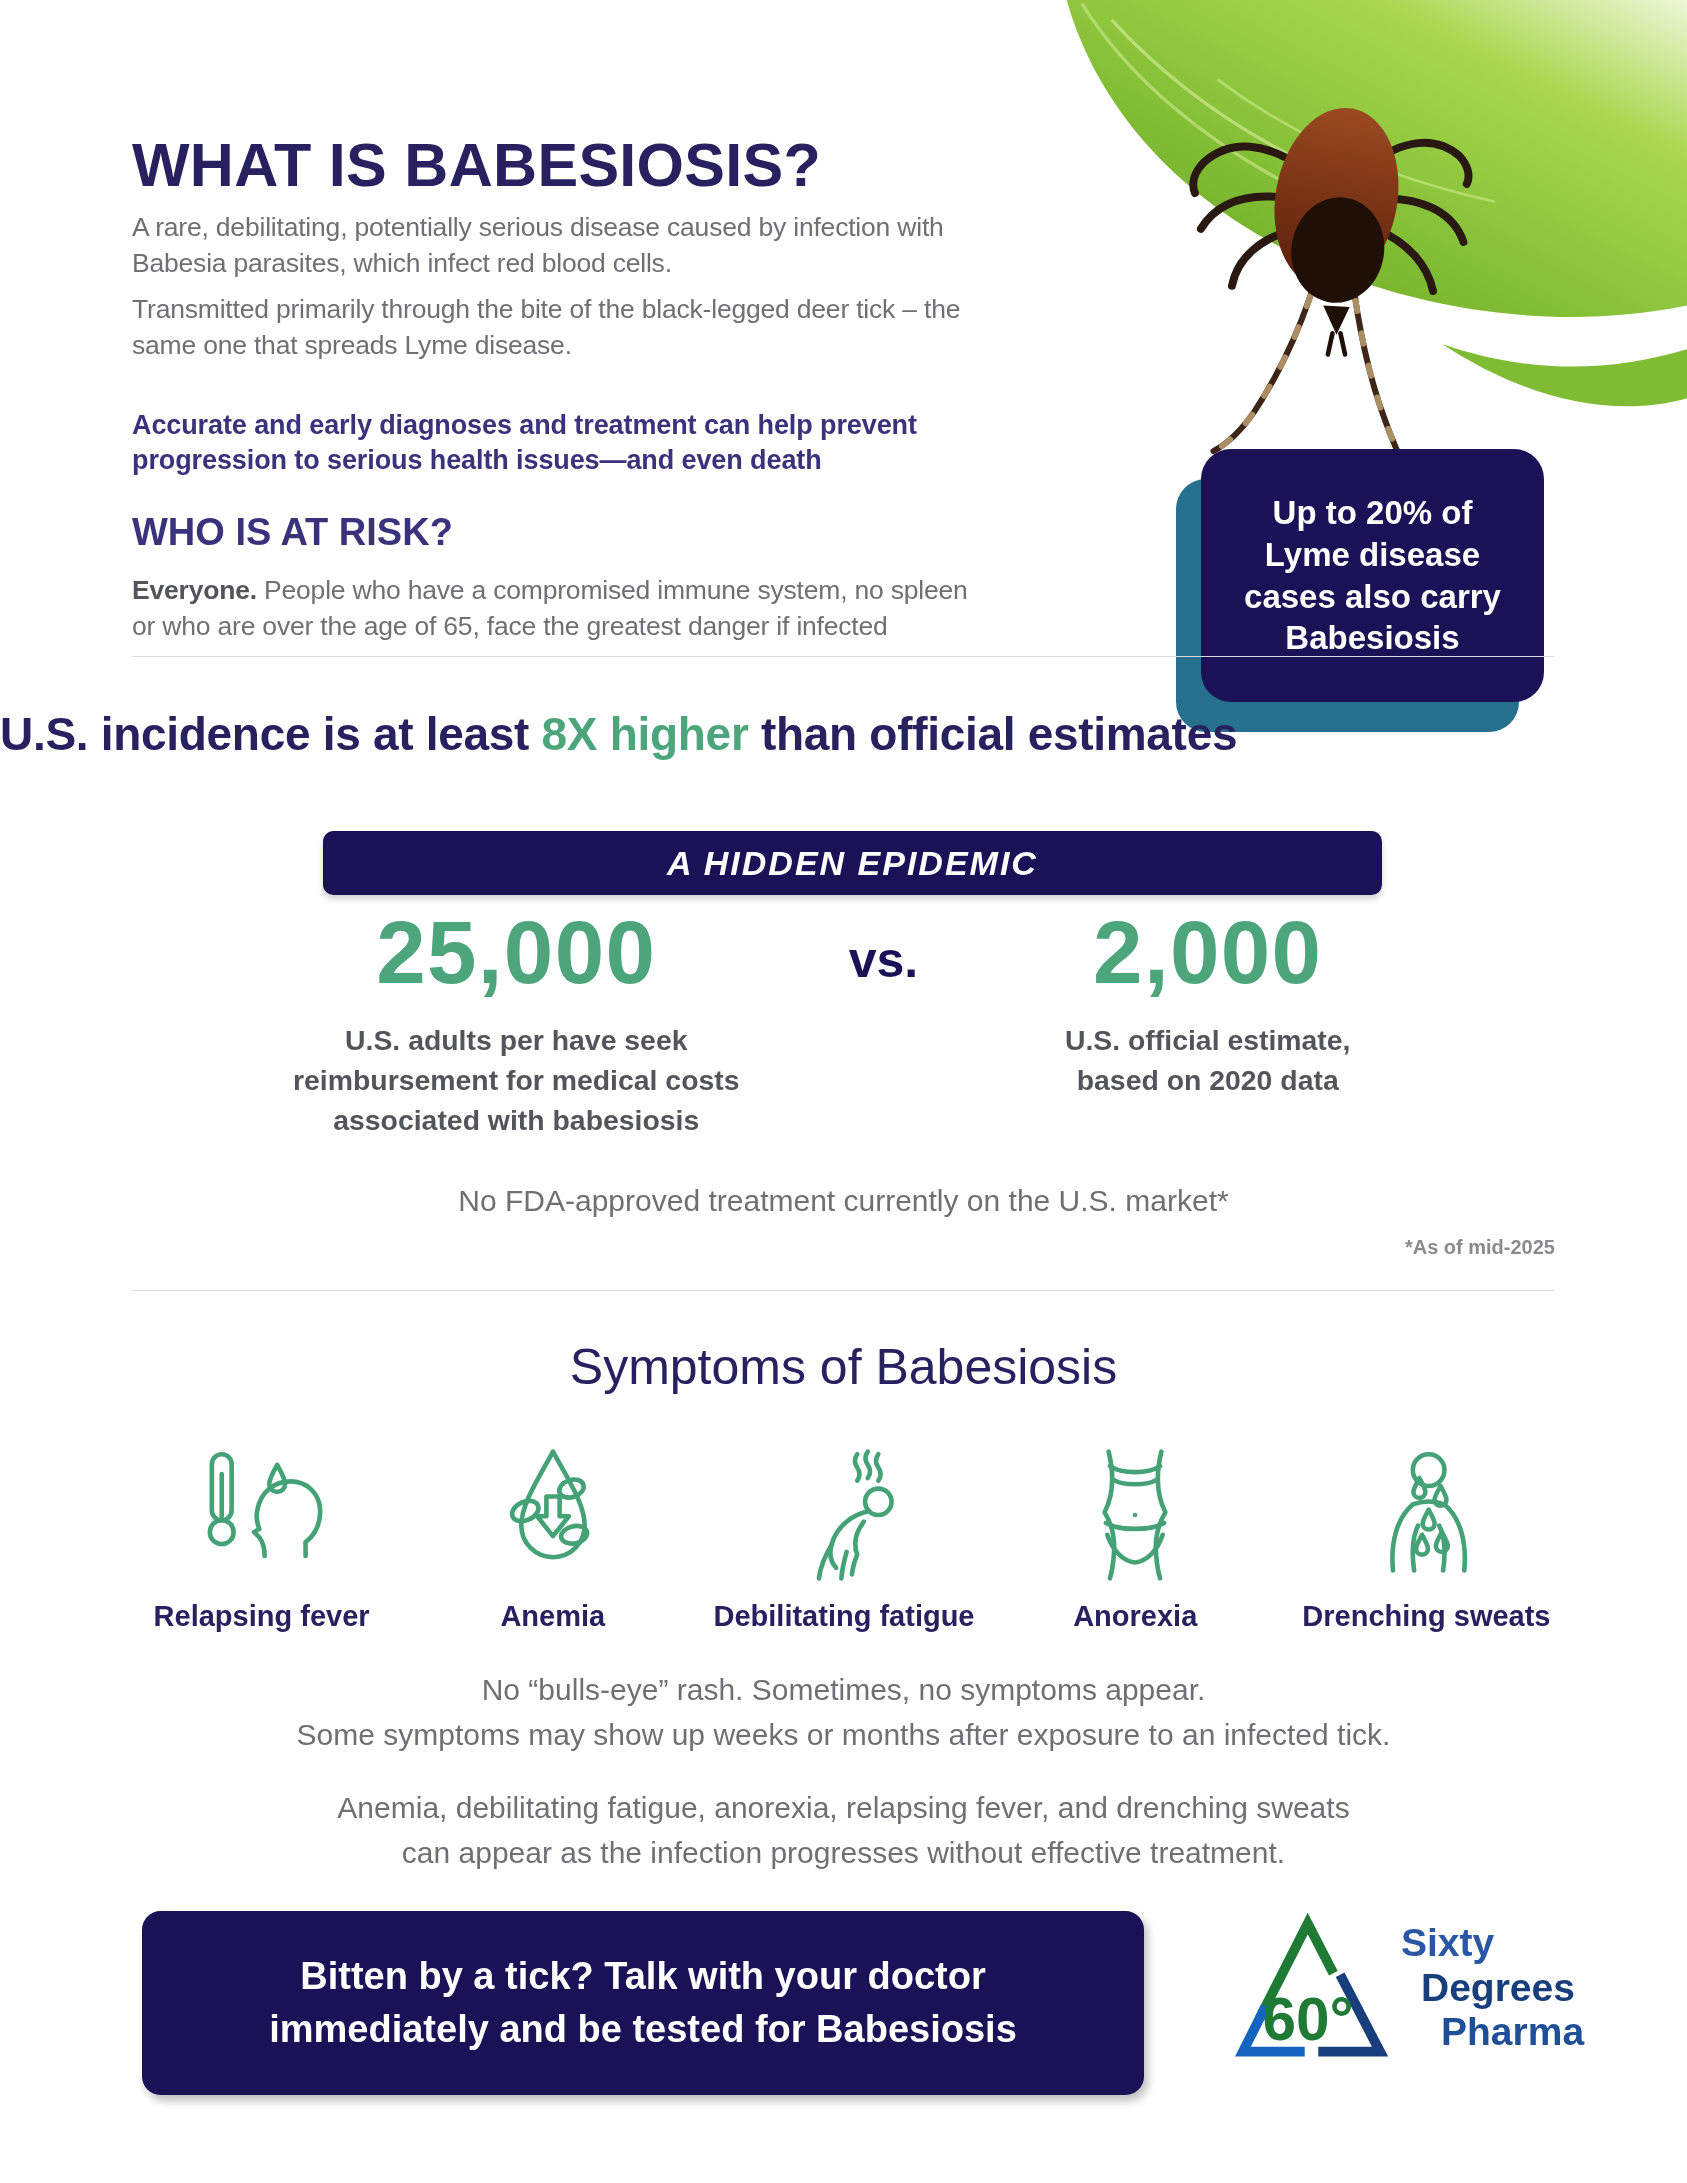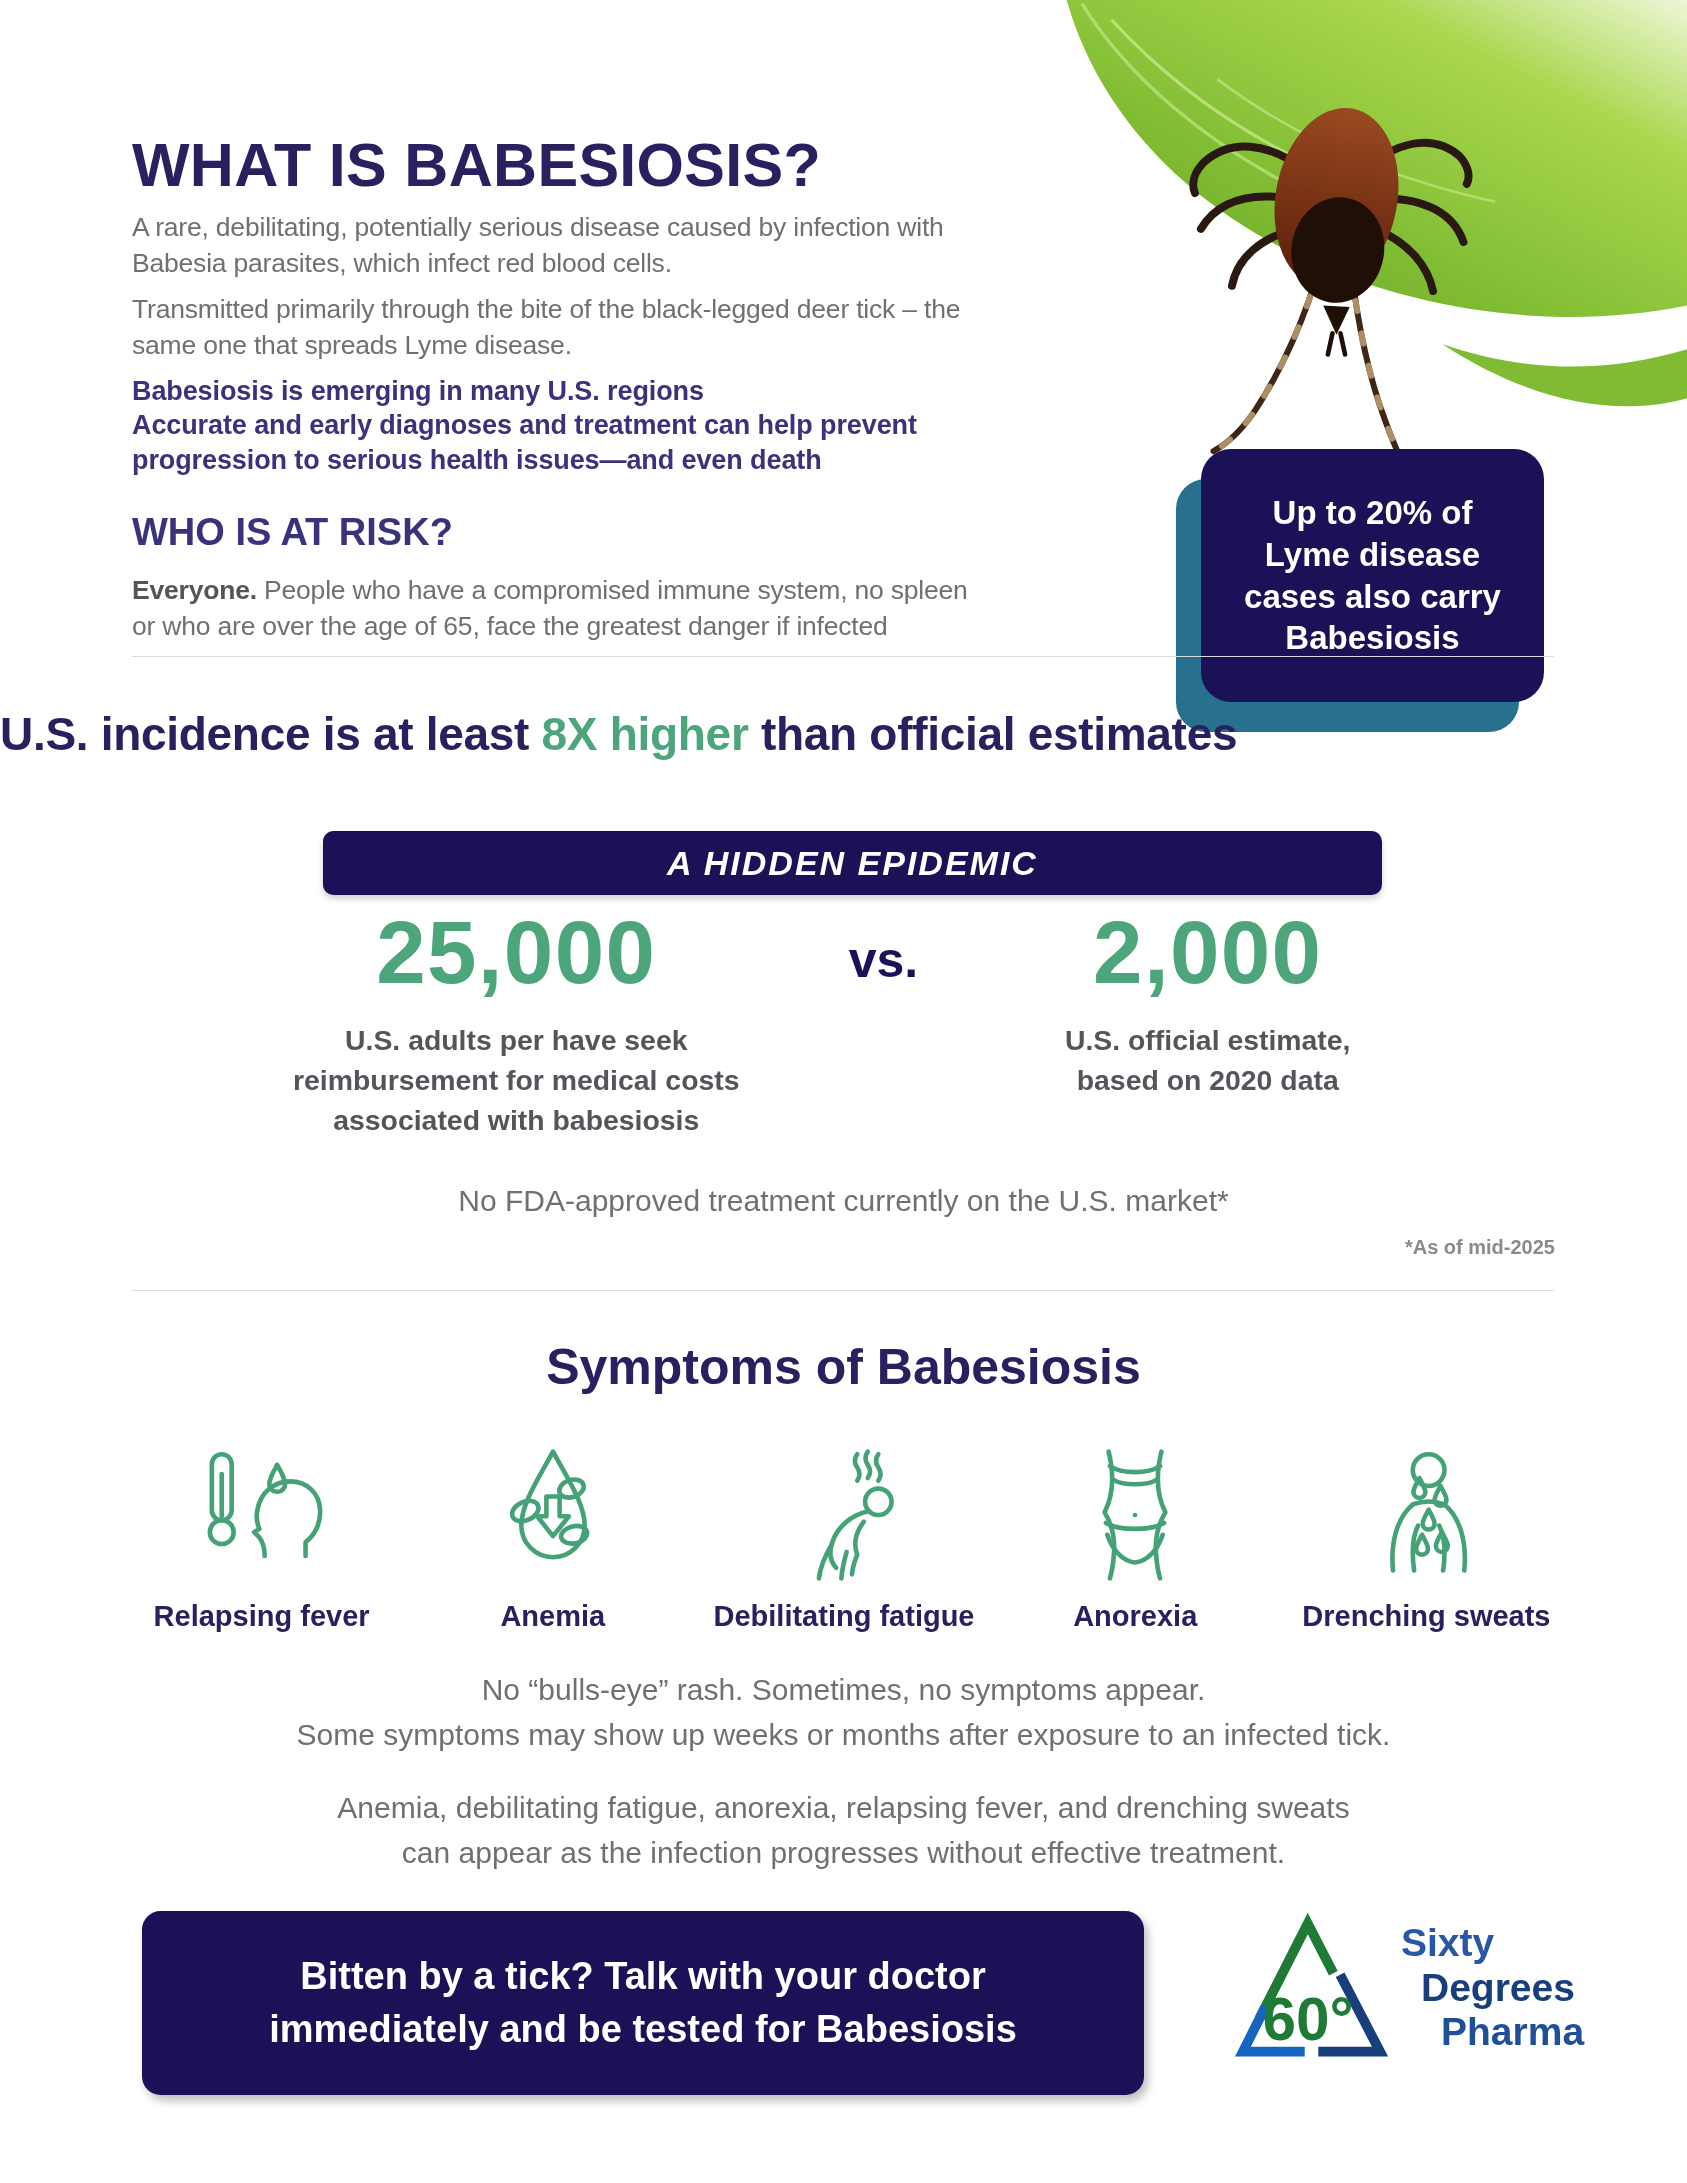--- a/index.html
+++ b/index.html
@@ -43,21 +43,21 @@
   .stats{position:absolute;left:212px;top:908px;width:1257px;display:flex;align-items:flex-start;}
   .stat{width:609px;text-align:center;}
   .stat.right{width:523px;}
   .vs{width:126px;text-align:center;font-size:50px;font-weight:bold;color:var(--box-navy);padding-top:22.5px;}
   .stat-value{font-size:89px;font-weight:bold;color:var(--accent-green);letter-spacing:1.3px;line-height:1;}
   .stat-caption{margin-top:22.5px;font-size:28.4px;font-weight:bold;color:var(--caption-gray);line-height:1.42;}
   .fda{position:absolute;left:0;top:1184px;width:1687px;margin:0;text-align:center;font-size:30px;
        color:var(--body-gray);}
   .footnote{position:absolute;right:132px;top:1236px;margin:0;font-size:20px;color:#8a8a8e;font-weight:bold;}
   .sym-head{position:absolute;left:0;top:1338px;width:1687px;margin:0;text-align:center;
-            font-size:50px;font-weight:bold;color:var(--navy-heading);}
+            font-size:50px;font-weight:normal;color:var(--navy-heading);}
   .sym-row{position:absolute;left:116px;top:1442px;width:1456px;display:flex;}
   .sym{flex:1;display:flex;flex-direction:column;align-items:center;}
   .sym svg{width:132px;height:142px;}
   .sym svg .st{fill:none;stroke:var(--icon-green);stroke-width:7;stroke-linecap:round;stroke-linejoin:round;}
   .sym svg .dotfill{fill:var(--icon-green);stroke:none;}
   .sym-label{margin-top:16px;font-size:29px;font-weight:bold;color:var(--navy-heading);}
   .note1,.note2{position:absolute;left:0;width:1687px;margin:0;text-align:center;font-size:30px;
                 color:var(--body-gray);line-height:1.5;}
   .note1{top:1667px;} .note2{top:1785px;}
   .cta{position:absolute;left:142px;top:1911px;width:1002px;height:184px;background:var(--box-navy);
@@ -117,21 +117,20 @@
       <path d="M-20,312 L0,356 L20,314 Z" fill="#200f07"></path>
       <path d="M-6,354 L-13,386 M6,354 L13,386" stroke="#200f07" stroke-width="7" fill="none" stroke-linecap="round"></path>
     </g>
   </svg>
 
   <h1 class="title">WHAT IS BABESIOSIS?</h1>
   <p class="body-p p1 pre">A rare, debilitating, potentially serious disease caused by infection with
 Babesia parasites, which infect red blood cells.</p>
   <p class="body-p p2 pre">Transmitted primarily through the bite of the black-legged deer tick – the
 same one that spreads Lyme disease.</p>
-  <p class="hl hl1">Babesiosis is emerging in many U.S. regions</p>
   <p class="hl hl2 pre">Accurate and early diagnoses and treatment can help prevent
 progression to serious health issues—and even death</p>
   <h2 class="who">WHO IS AT RISK?</h2>
   <p class="body-p risk pre"><strong>Everyone.</strong><span> People who have a compromised immune system, no spleen
 or who are over the age of 65, face the greatest danger if infected</span></p>
 
   <div class="callout-wrap">
     <div class="callout-shadow"></div>
     <div class="callout pre">Up to 20% of
 Lyme disease

